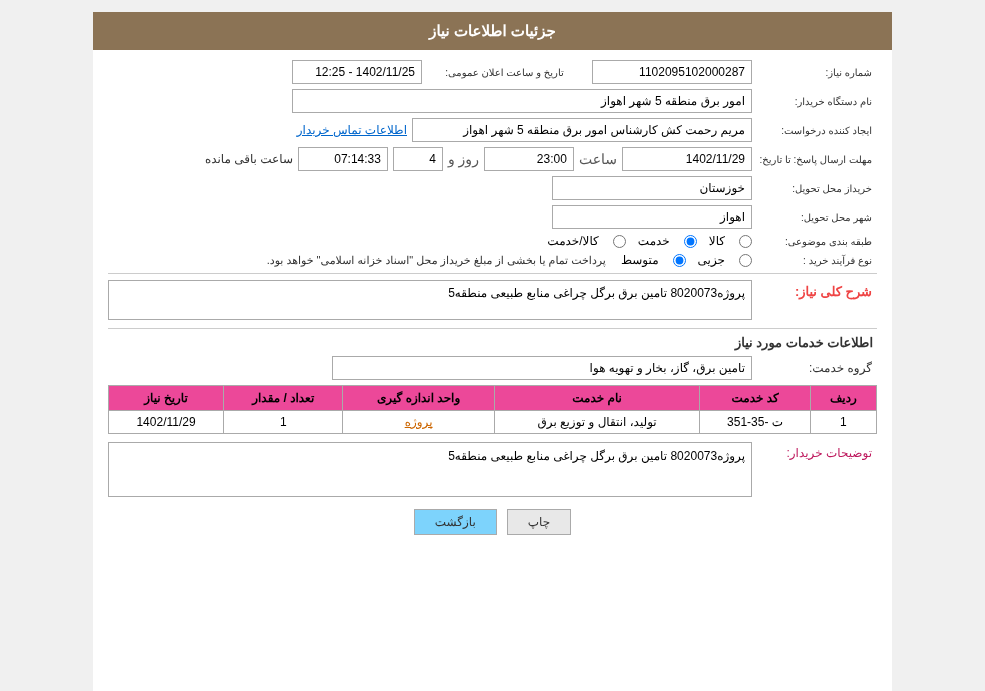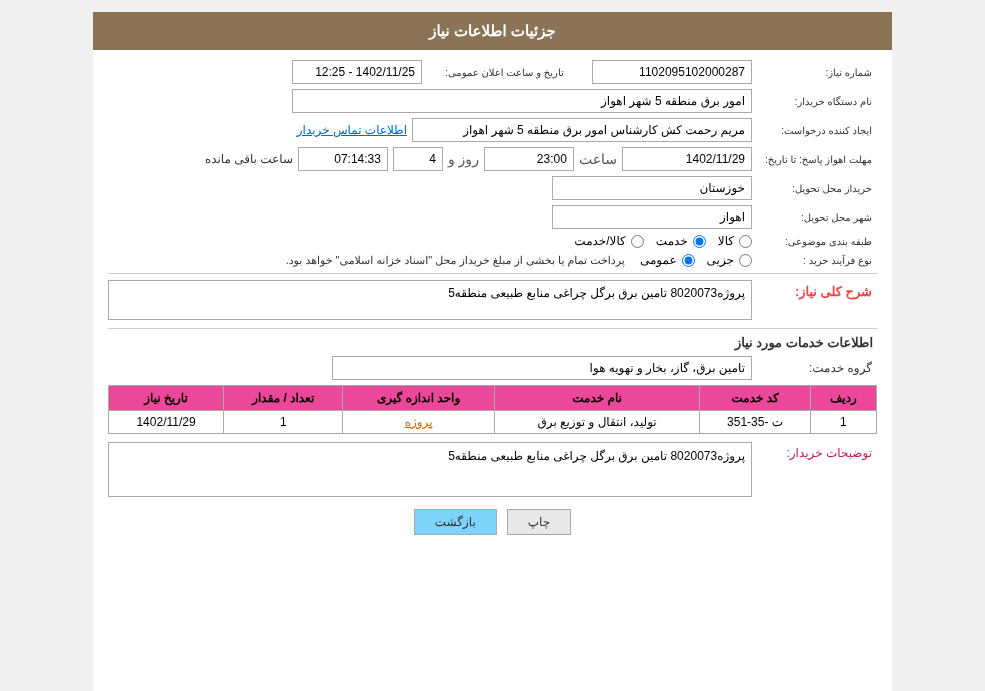--- a/index.html
+++ b/index.html
@@ -74,21 +74,21 @@
       padding-right: 4px;
     }
     .radio-group {
       display: flex;
       align-items: center;
       gap: 12px;
     }
     .radio-item {
       display: flex;
       align-items: center;
-      gap: 5px;
+      gap: 14px;
     }
     .radio-item input[type="radio"] {
       margin: 0;
     }
     
     .data-table {
       width: 100%;
       border-collapse: collapse;
       margin-bottom: 8px;
       font-size: 12px;
@@ -222,21 +222,21 @@
       <input class="input-field" style="width: 460px;" type="text" value="امور برق منطقه 5 شهر اهواز">
     </div>
 
     <div class="form-row">
       <span class="label">ایجاد کننده درخواست:</span>
       <input class="input-field" style="width: 340px;" type="text" value="مریم رحمت کش کارشناس امور برق منطقه 5 شهر اهواز">
       <span class="link-blue">اطلاعات تماس خریدار</span>
     </div>
 
     <div class="form-row">
-      <span class="label">مهلت اهواز پاسخ: تا تاریخ:</span>
+      <span class="label">مهلت ارسال پاسخ: تا تاریخ:</span>
       <input class="input-field input-narrow" type="text" value="1402/11/29" style="">
       <span class="inline-label">ساعت</span>
       <input class="input-field input-time" type="text" value="23:00" style="">
       <span class="inline-label">روز و</span>
       <input class="input-field input-days" type="text" value="4" style="">
       <input class="input-field input-remain" type="text" value="07:14:33" style="">
       <span class="remain-label">ساعت باقی مانده</span>
     </div>
 
     <div class="form-row">
@@ -269,21 +269,21 @@
 
     <div class="form-row">
       <span class="label">نوع فرآیند خرید :</span>
       <div class="radio-group">
         <div class="radio-item">
           <input type="radio" name="nooe_farayand" value="جزیی" style="">
           <span>جزیی</span>
         </div>
         <div class="radio-item">
           <input type="radio" name="nooe_farayand" value="متوسط" checked="" style="">
-          <span>عمومی</span>
+          <span>متوسط</span>
         </div>
       </div>
       <span style="font-size:11px; color:#333; margin-right:10px;">پرداخت تمام یا بخشی از مبلغ خریداز محل "اسناد خزانه اسلامی" خواهد بود.</span>
     </div>
 
     <hr class="section-divider">
 
     <div class="sherh-row">
       <span class="sherh-label">شرح کلی نیاز:</span>
       <div class="sherh-content">

